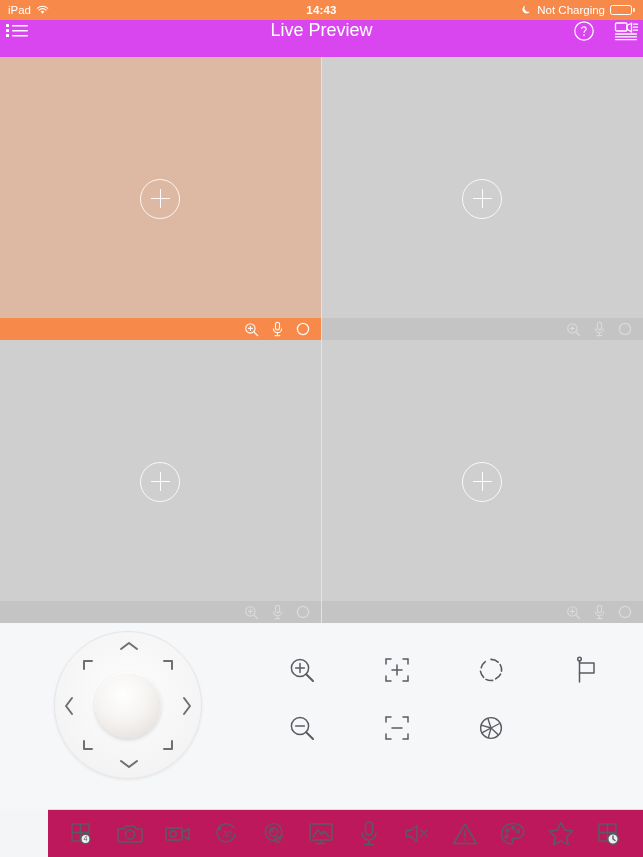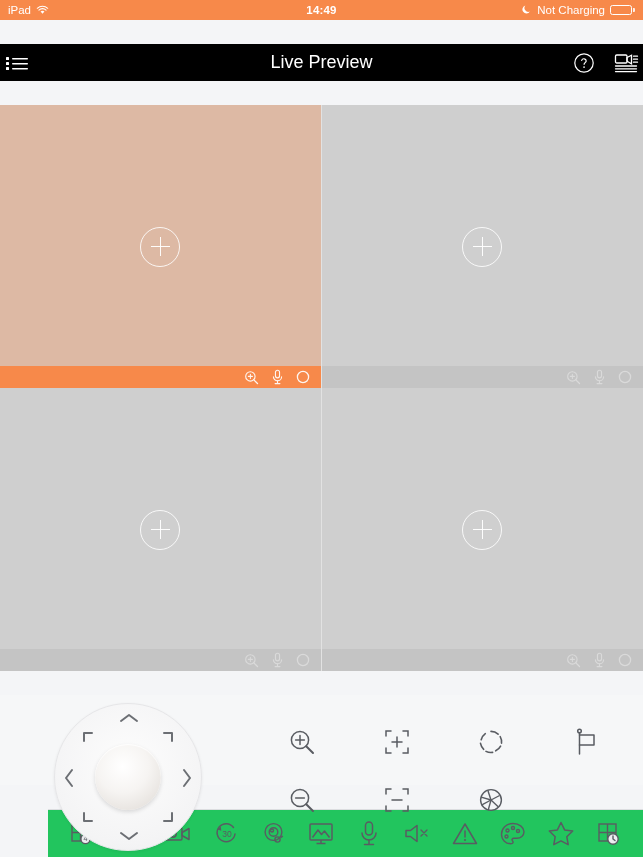--- a/index.html
+++ b/index.html
@@ -2,21 +2,21 @@
 <html><head>
 <meta charset="utf-8">
 <style>
   * { box-sizing: border-box; margin: 0; padding: 0; }
   html, body {
     width: 643px; height: 857px;
     font-family: "Liberation Sans", sans-serif;
     background: #f4f5f7;
     overflow: hidden;
   }
-  .app { width: 643px; height: 857px; display: flex; flex-direction: column; position: relative; gap: 24px; }
+  .app { width: 643px; height: 857px; display: flex; flex-direction: column; position: relative; }
 
   
   .statusbar {
     height: 20px; background: #f7894a; color: #fff;
     display: flex; align-items: center; padding: 0 8px;
     font-size: 11.5px; flex: 0 0 20px; position: relative;
   }
   .sb-left { display: flex; align-items: center; gap: 5px; }
   .sb-center {
     position: absolute; left: 0; right: 0; text-align: center;
@@ -34,22 +34,22 @@
     border-radius: 2.5px; padding: 1.2px; position: relative;
   }
   .batt-fill { width: 45%; height: 100%; background: #fff; border-radius: 1px; }
   .batt-tip {
     width: 2px; height: 4px; background: #fff; border-radius: 0 1px 1px 0;
     margin-left: 1px; opacity: .85;
   }
 
   
   .navbar {
-    height: 37px; background: #000000; color: #fff;
-    display: flex; align-items: center; padding: 0 4px;
+    height: 37px; background: #d946ef; color: #fff;
+    display: flex; align-items: flex-start; padding: 0 4px;
     flex: 0 0 37px; position: relative;
   }
   .nav-title {
     position: absolute; left: 0; right: 0; text-align: center;
     font-size: 18px; color: #fff; pointer-events: none;
   }
   .nav-right { margin-left: auto; display: flex; align-items: center; gap: 18px; z-index: 2; }
   .nav-btn { cursor: pointer; display: flex; align-items: center; }
 
   
@@ -109,21 +109,21 @@
     position: absolute; left: 255px; top: 18px; right: 10px;
     display: grid; grid-template-columns: repeat(4, 1fr); grid-template-rows: 58px 58px;
     align-items: center; justify-items: center;
   }
   .ptz-btn { cursor: pointer; display: flex; align-items: center; justify-content: center;
              width: 46px; height: 46px; }
   .ptz-btn.empty { visibility: hidden; }
 
   
   .toolbar {
-    flex: 0 0 48px; height: 48px; background: #22c55e;
+    flex: 0 0 48px; height: 48px; background: #be185d;
     border-top: 1px solid #dcdde0;
     display: flex; align-items: center; justify-content: space-around;
     padding: 0 10px;
     margin-left: 48px;
   }
   .tb-btn { cursor: pointer; display: flex; align-items: center; justify-content: center;
             width: 40px; height: 40px; }
   svg { display: block; }
 </style>
 </head>
@@ -135,21 +135,21 @@
     <div class="sb-left">
       <span>iPad</span>
       <span>
         <svg class="wifi-icon" viewBox="0 0 16 12">
           <path d="M8 10.6 L5.6 7.9 a3.6 3.6 0 0 1 4.8 0 Z" fill="#fff"></path>
           <path d="M3.6 6.1 a6.3 6.3 0 0 1 8.8 0" stroke="#fff" stroke-width="1.3" fill="none" stroke-linecap="round"></path>
           <path d="M1.6 3.9 a9.3 9.3 0 0 1 12.8 0" stroke="#fff" stroke-width="1.3" fill="none" stroke-linecap="round"></path>
         </svg>
       </span>
     </div>
-    <div class="sb-center">14:49</div>
+    <div class="sb-center">14:43</div>
     <div class="sb-right">
       <span>
         <svg class="moon-icon" viewBox="0 0 12 12">
           <path d="M9.4 8.4A4.6 4.6 0 0 1 4 1.3a4.8 4.8 0 1 0 5.4 7.1Z" fill="#fff"></path>
         </svg>
       </span>
       <span>Not Charging</span>
       <span class="battery">
         <span class="batt-body"><span class="batt-fill"></span></span>
         <span class="batt-tip"></span>

